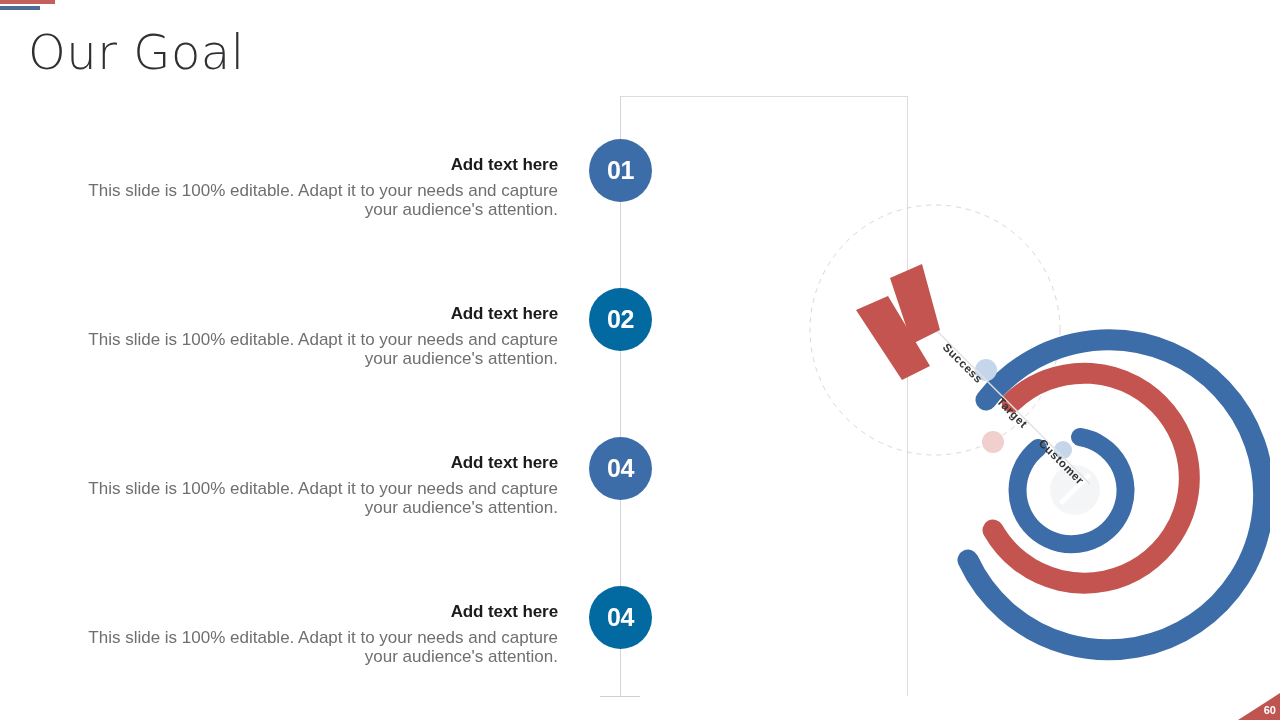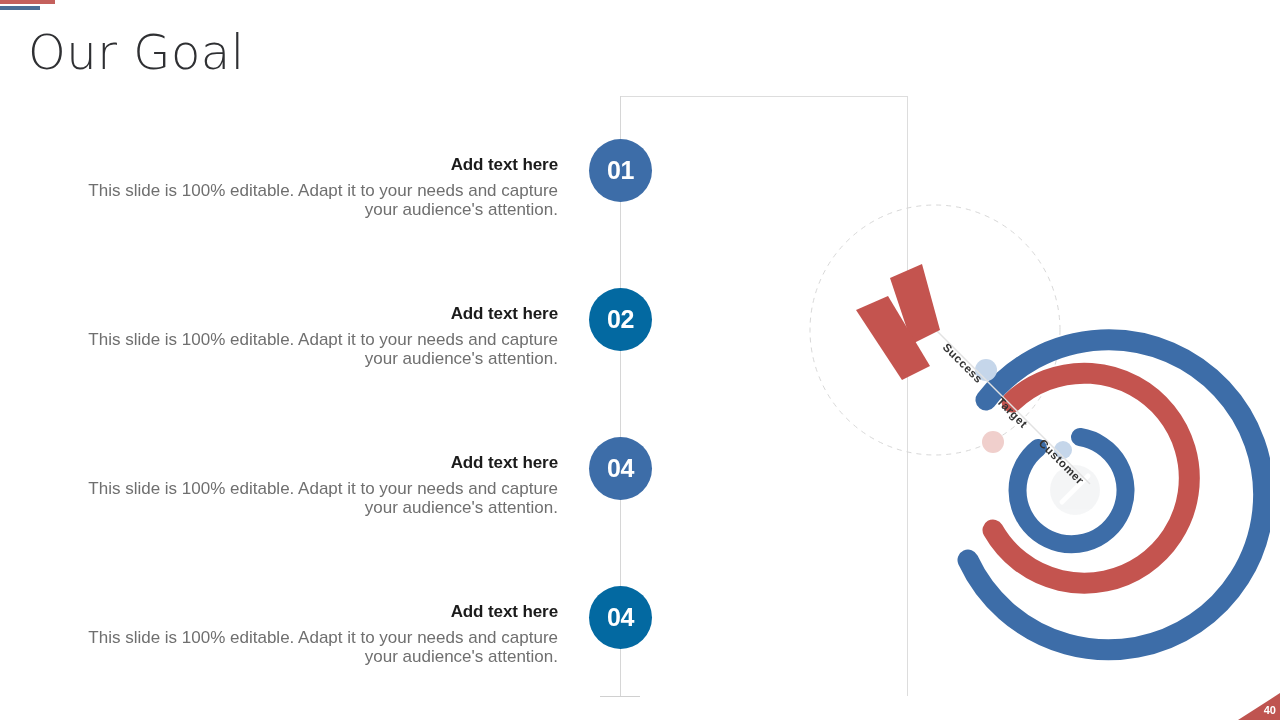--- a/index.html
+++ b/index.html
@@ -206,14 +206,14 @@
 
     <text x="206" y="222" transform="rotate(45 206 222)" font-family="Liberation Sans, sans-serif" font-size="11.5" font-weight="bold" fill="#333333" letter-spacing="0.6">Target</text>
 
     <text x="248" y="264" transform="rotate(45 248 264)" font-family="Liberation Sans, sans-serif" font-size="11.5" font-weight="bold" fill="#333333" letter-spacing="0.6">Customer</text>
 
   </svg>
 </div>
 
 <div id="page-corner">
   <div class="tri"></div>
-  <div class="num">40</div>
+  <div class="num">60</div>
 </div>
 
 </body></html>

